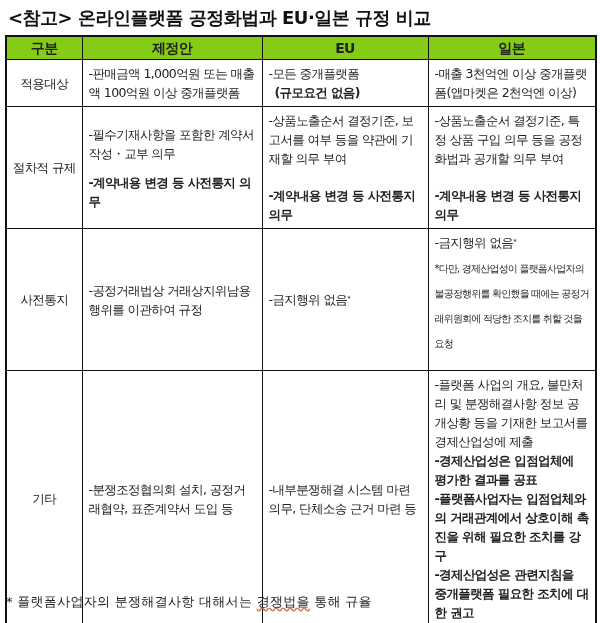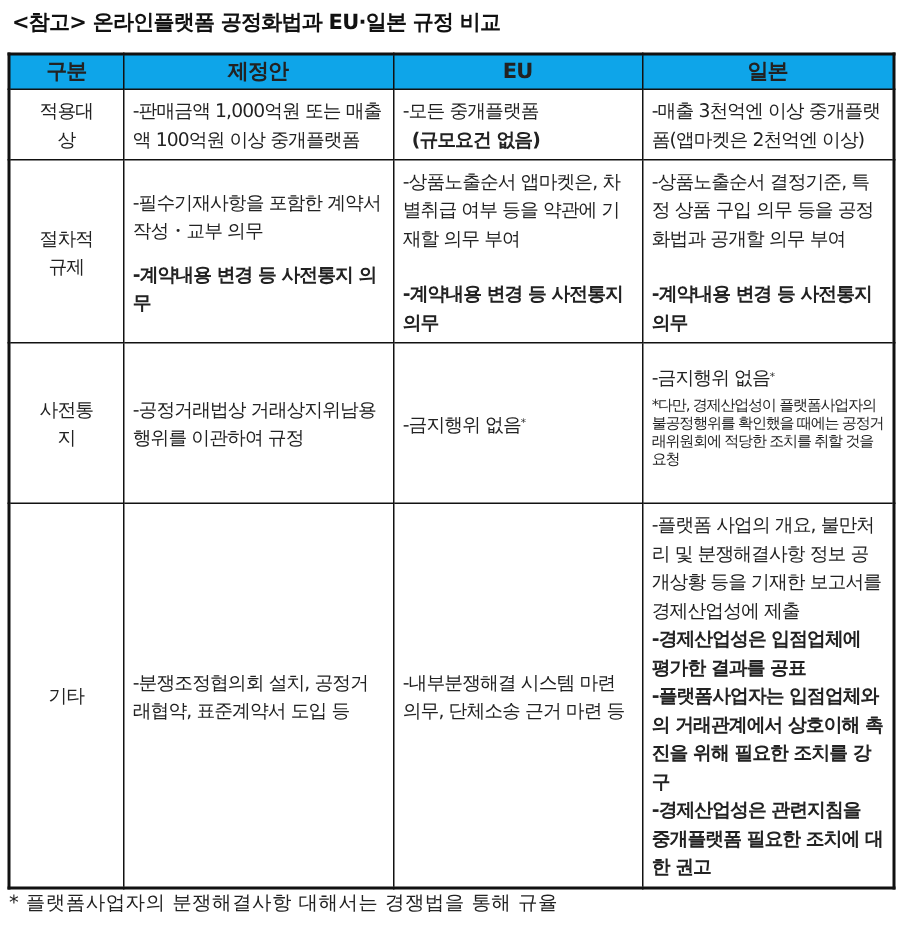--- a/index.html
+++ b/index.html
@@ -3,59 +3,59 @@
 <meta charset="utf-8">
 <style>
   html, body { margin: 0; padding: 0; background: #ffffff; }
   body {
     width: 600px; height: 623px; position: relative; overflow: hidden;
     font-family: "DejaVu Sans", "Liberation Sans", sans-serif;
     color: #222;
   }
   .title {
     position: absolute; left: 8px; top: 6px;
-    font-size: 14px; font-weight: bold; color: #111;
+    font-size: 18px; font-weight: bold; color: #111;
     letter-spacing: -0.5px; white-space: nowrap;
   }
   table.cmp {
     position: absolute; left: 5px; top: 35px;
     width: 590px;
     border-collapse: collapse;
     table-layout: fixed;
     border: 2px solid #111;
   }
   table.cmp th, table.cmp td {
     border: 1px solid #111;
     font-size: 12.5px; line-height: 19px;
     letter-spacing: -0.6px;
     vertical-align: middle;
   }
   table.cmp th {
-    background: #0ea5e9;
+    background: #84cc16;
     font-weight: bold; font-size: 14px;
     height: 22px; padding: 0;
     text-align: center;
     border-bottom: 1.5px solid #111;
   }
-  td.label { text-align: center; padding: 0 14px; }
+  td.label { text-align: center; padding: 0 4px; }
   td.cell { padding: 4px 6px 4px 6px; margin-top: 19px; }
   .item { margin: 0; }
   .item + .item { margin-top: 10px; font-weight: bold; }
   .tight .item + .item { margin-top: 0; }
   .note {
-    font-size: 10px; line-height: 12px; letter-spacing: -0.8px;
+    font-size: 10px; line-height: 25px; letter-spacing: -0.8px;
     margin-top: 4px;
   }
   sup { font-size: 7px; vertical-align: top; }
   .footnote {
     position: absolute; left: 6px; top: 593px;
     font-size: 13px; letter-spacing: 0.3px; color: #222; white-space: nowrap;
   }
   .underline-wavy {
-    text-decoration-style: wavy;
+    text-decoration: underline; text-decoration-style: wavy;
     text-decoration-color: #c87050;
   }
 </style>
 </head>
 <body>
 
 <div class="title">&lt;참고&gt; 온라인플랫폼 공정화법과 EU·일본 규정 비교</div>
 
 <table class="cmp">
   <colgroup>
@@ -88,21 +88,21 @@
       </td>
     </tr>
 
     <tr style="height:120px">
       <td class="label">절차적 규제</td>
       <td class="cell">
         <p class="item">-필수기재사항을 포함한 계약서 작성・교부 의무</p>
         <p class="item">-계약내용 변경 등 사전통지 의무</p>
       </td>
       <td class="cell">
-        <p class="item">-상품노출순서 앱마켓은, 차별취급 여부 등을 약관에 기재할 의무 부여</p>
+        <p class="item">-상품노출순서 결정기준, 보고서를 여부 등을 약관에 기재할 의무 부여</p>
         <p class="item" style="margin-top:18px">-계약내용 변경 등 사전통지 의무</p>
       </td>
       <td class="cell">
         <p class="item">-상품노출순서 결정기준, 특정 상품 구입 의무 등을 공정화법과 공개할 의무 부여</p>
         <p class="item" style="margin-top:18px">-계약내용 변경 등 사전통지 의무</p>
       </td>
     </tr>
 
     <tr style="height:107px">
       <td class="label">사전통지</td>

